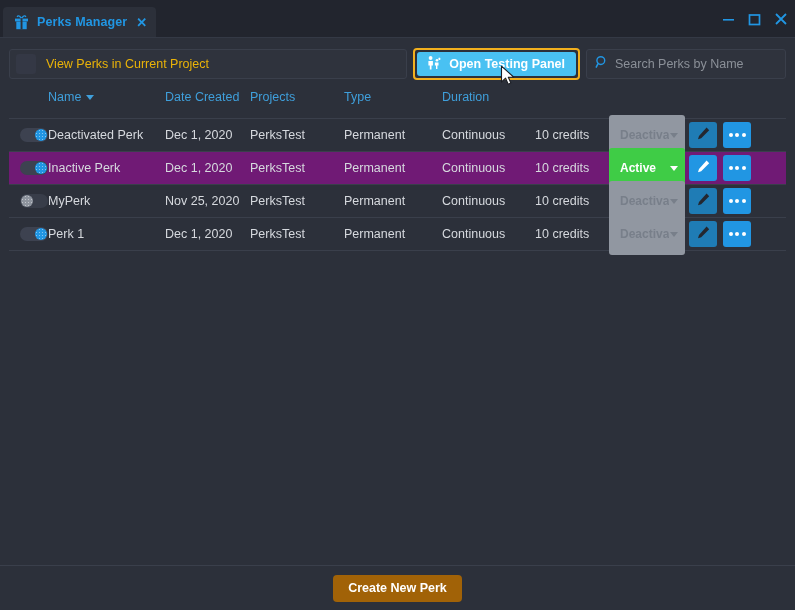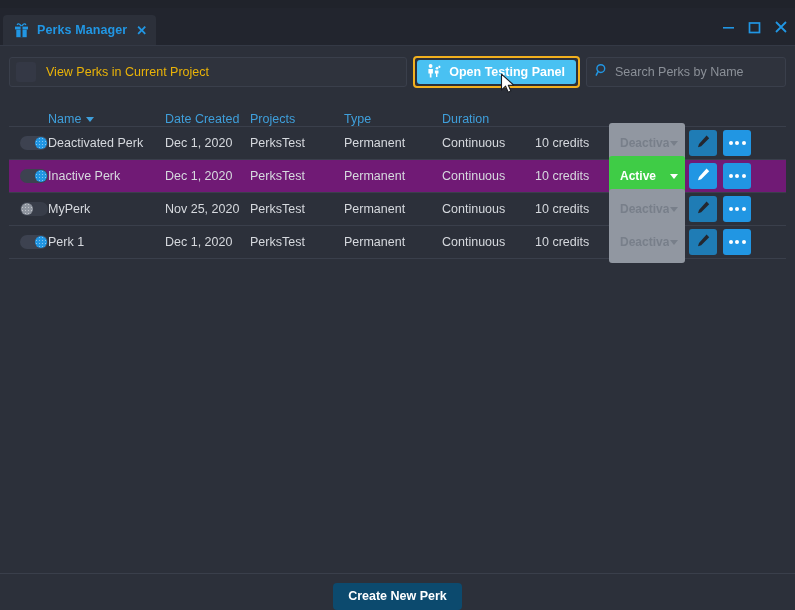--- a/index.html
+++ b/index.html
@@ -15,21 +15,20 @@
     background: #22252e;
   }
 
   
   .titlebar {
     position: relative;
     height: 37px;
     background: #22252e;
     display: flex;
     align-items: flex-end;
-    margin-top: 8px;
   }
   .tab {
     display: flex;
     align-items: center;
     gap: 7px;
     height: 30px;
     padding: 0 9px 0 10px;
     margin-left: 3px;
     background: #2c303a;
     border-top-left-radius: 4px;
@@ -166,21 +165,21 @@
     z-index: 40;
   }
 
   
   .cursor { position: absolute; left: 500px; top: 65px; z-index: 60; pointer-events: none; }
 
   
   .table { margin: 9px 9px 0 9px; }
   .thead {
     display: flex;
-    align-items: flex-end;
+    align-items: flex-start;
     height: 28px;
     padding-left: 39px;
   }
   .th {
     color: #3f9fdb;
     font-size: 12.5px;
     white-space: nowrap;
     cursor: pointer;
     display: flex;
     align-items: center;
@@ -282,21 +281,21 @@
   .footer {
     position: absolute;
     left: 0; right: 0; bottom: 0;
     height: 45px;
     border-top: 1px solid #3a3f4b;
     display: flex;
     align-items: center;
     justify-content: center;
   }
   .create-btn {
-    background: #0c4a6e;
+    background: #a16207;
     color: #ffffff;
     border: none;
     border-radius: 4px;
     height: 27px;
     padding: 0 15px;
     font-family: "Liberation Sans", sans-serif;
     font-size: 12.5px;
     font-weight: bold;
     cursor: pointer;
   }

